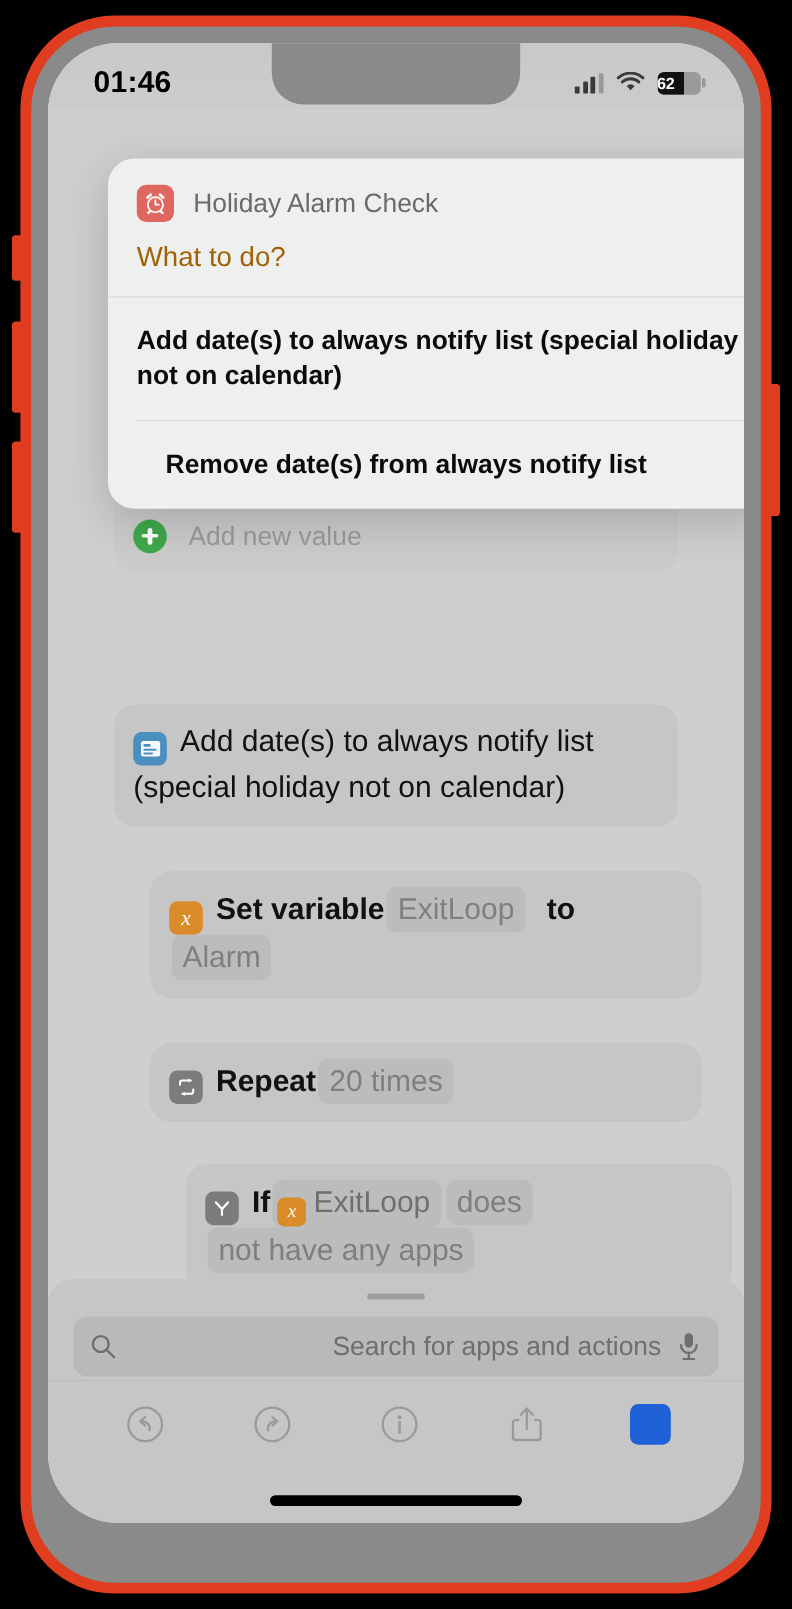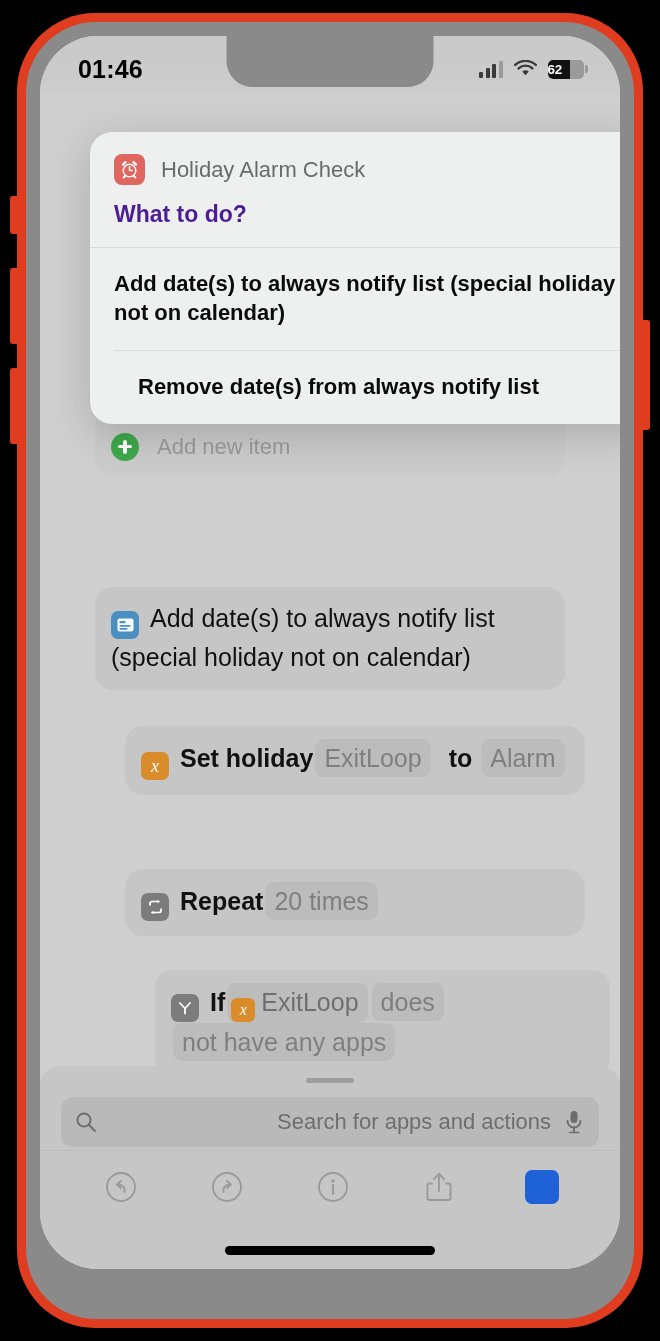--- a/index.html
+++ b/index.html
@@ -286,21 +286,21 @@
     width: 31px; height: 31px; border-radius: 8px;
     background: #e0675f;
     display: flex; align-items: center; justify-content: center;
     flex: 0 0 auto;
   }
   .dlg-app-name {
     font-size: 22px; color: #6a6a6a;
   }
   .dlg-q {
     padding: 16px 24px 19px 24px;
-    font-size: 23px; font-weight: bold; color: #4c1d95;
+    font-size: 23px; font-weight: normal; color: #a16207;
   }
   .dlg-opt {
     padding: 21px 24px 23px 24px;
     font-size: 22px; font-weight: bold; color: #0b0b0b;
     line-height: 1.32;
     border-top: 1px solid #d9dbda;
   }
   .dlg-sep-inset { margin-left: 24px; }
 </style>
 </head>
@@ -362,39 +362,39 @@
               <span></span>
           </div>
         </div>
         <div class="list-row">
           <div class="circ circ-plus">
             <div class="circ-inner">
                 <div class="bar-h"></div>
                 <div class="bar-v"></div>
               </div>
           </div>
-          <div class="row-text muted">Add new item</div>
+          <div class="row-text muted">Add new value</div>
         </div>
       </div>
 
       <div class="act act-add">
         <span class="ico ico-blue">
           <svg width="17" height="14" viewBox="0 0 17 14">
             <rect x="0.5" y="0.5" width="16" height="13" rx="2" fill="#fff" opacity="0.95"></rect>
             <rect x="2.5" y="3" width="6" height="2.2" rx="0.8" fill="#4b8fc0"></rect>
             <rect x="2.5" y="7" width="11" height="1.7" rx="0.8" fill="#4b8fc0"></rect>
             <rect x="2.5" y="10" width="8" height="1.7" rx="0.8" fill="#4b8fc0"></rect>
           </svg>
         </span><span>Add date(s) to always notify list (special holiday not on calendar)</span>
       </div>
 
       <div class="act act-set">
         <span class="ico ico-orange">
           <span style="font-family:'Liberation Serif',serif;font-style:italic;color:#fff;font-size:18px;line-height:1;">x</span>
-        </span><span style="font-weight:bold;">Set holiday</span><span class="token">ExitLoop</span><span style="font-weight:bold;margin-left:16px;">to</span>
+        </span><span style="font-weight:bold;">Set variable</span><span class="token">ExitLoop</span><span style="font-weight:bold;margin-left:16px;">to</span>
         <span class="token">Alarm</span>
       </div>
 
       <div class="act act-repeat">
         <span class="ico ico-grey">
           <svg width="17" height="16" viewBox="0 0 17 16">
             <path d="M3 6 V4.5 A2 2 0 0 1 5 2.5 H12" stroke="#fff" stroke-width="1.7" fill="none" stroke-linecap="round"></path>
             <path d="M10 0.7 L12.6 2.5 L10 4.3 Z" fill="#fff"></path>
             <path d="M14 10 V11.5 A2 2 0 0 1 12 13.5 H5" stroke="#fff" stroke-width="1.7" fill="none" stroke-linecap="round"></path>
             <path d="M7 11.7 L4.4 13.5 L7 15.3 Z" fill="#fff"></path>

